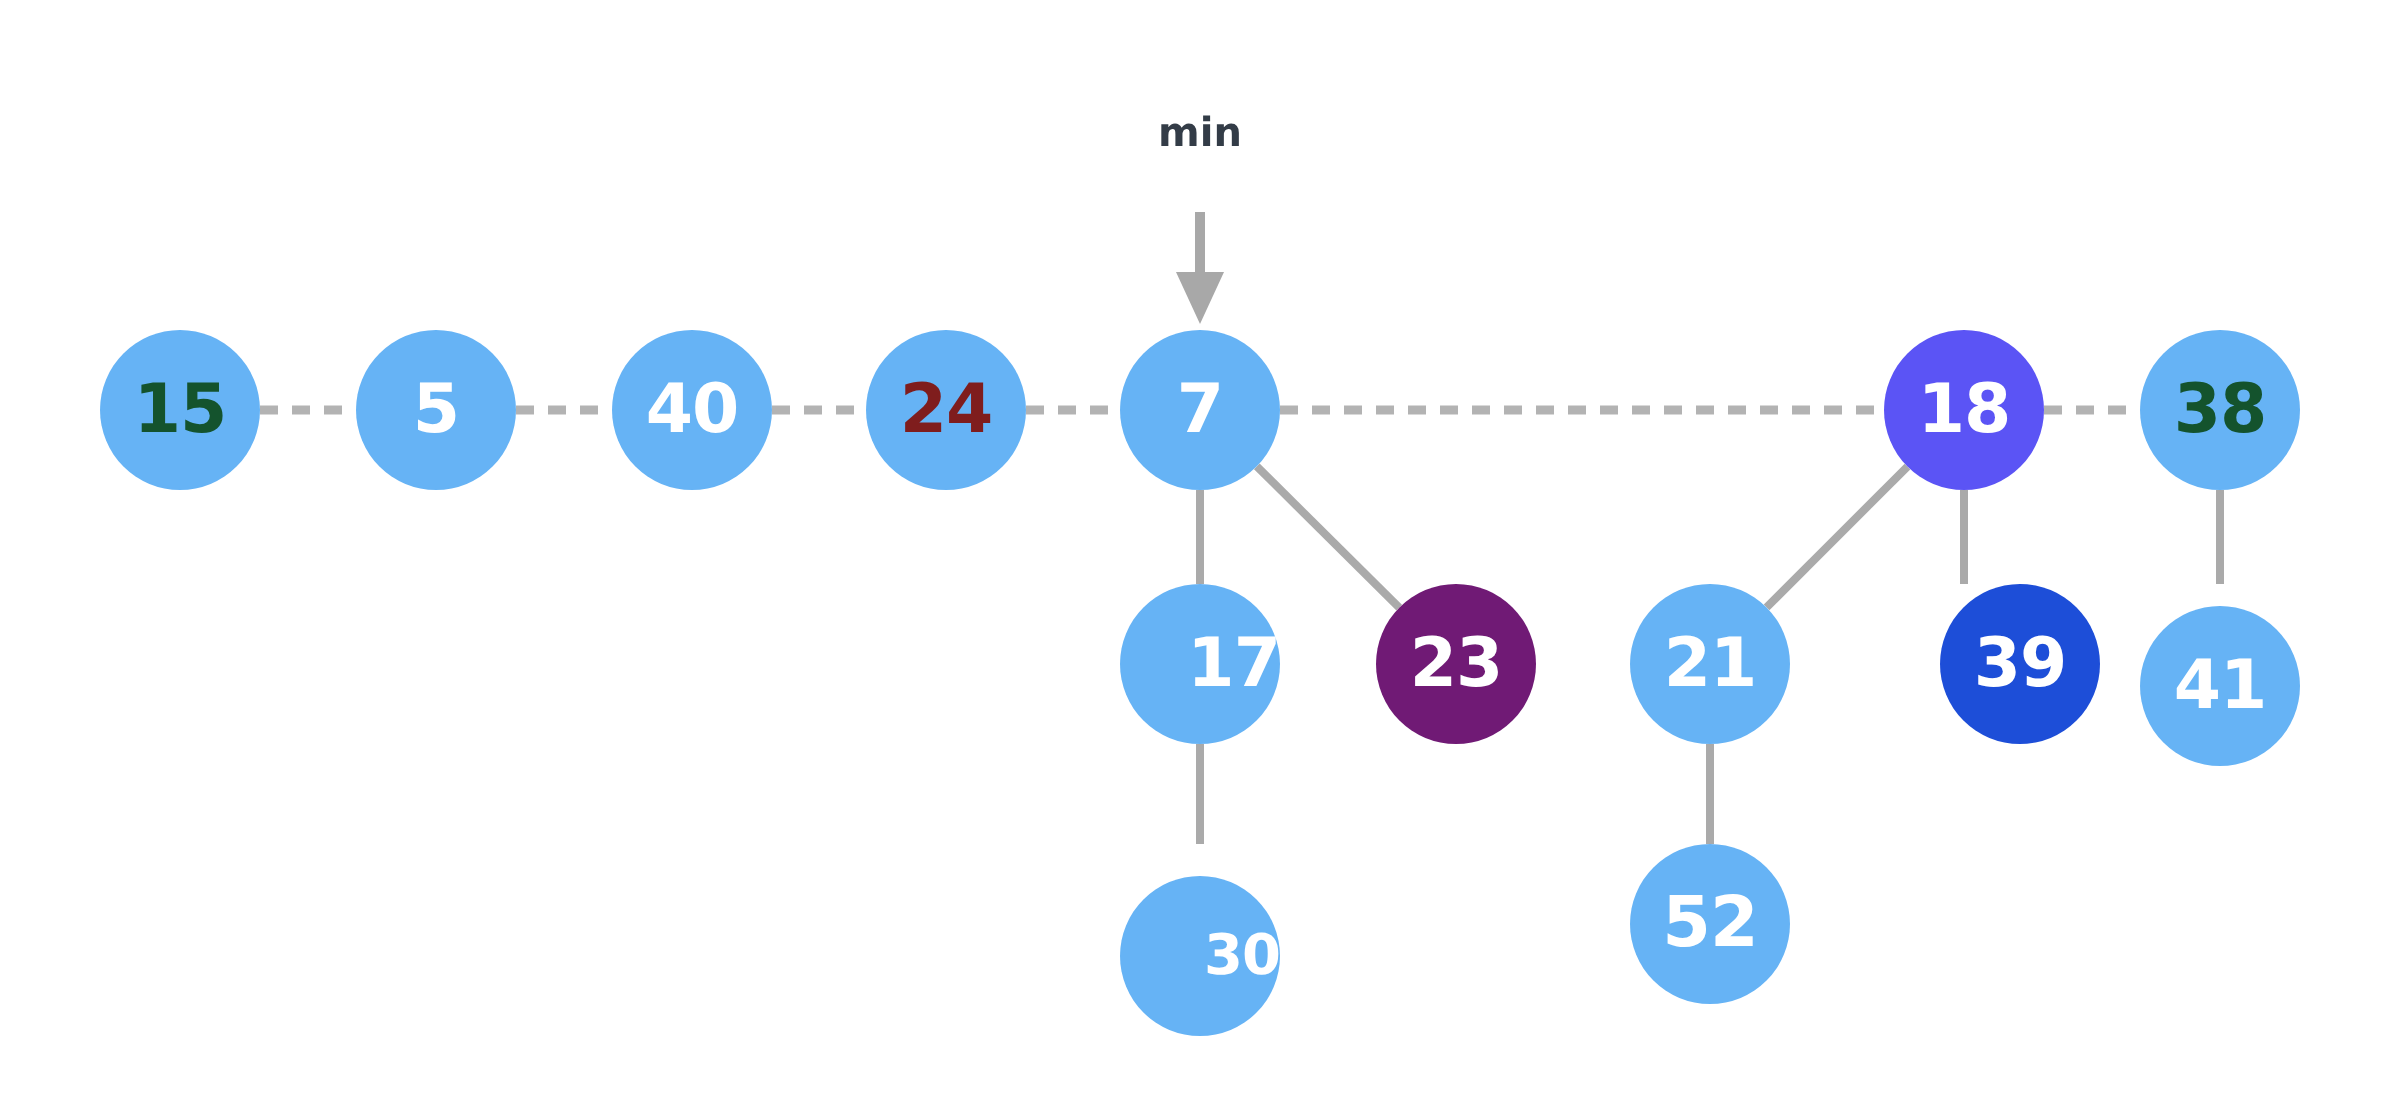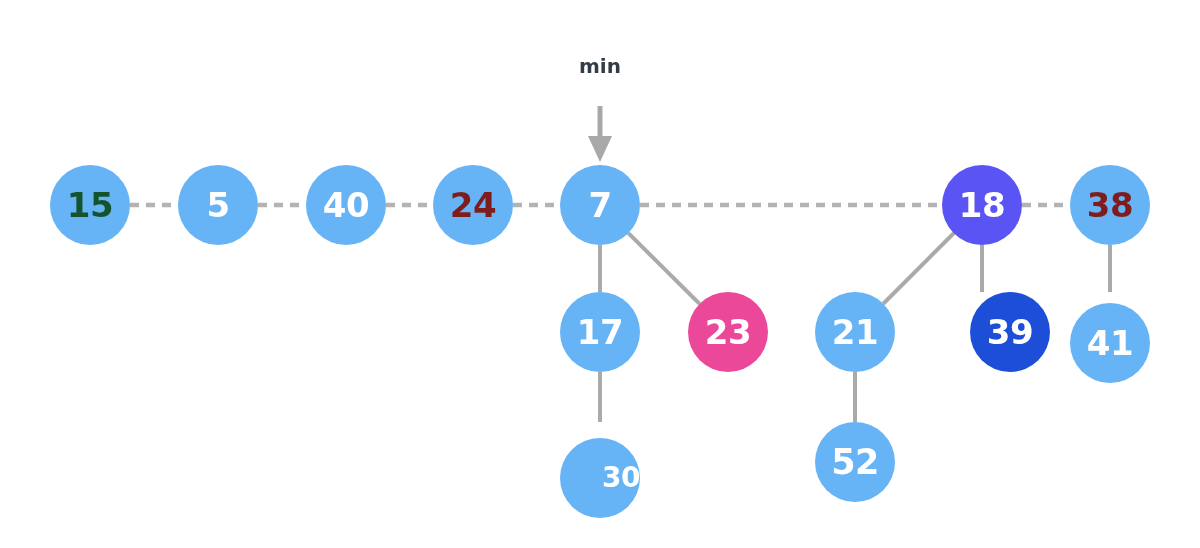--- a/index.html
+++ b/index.html
@@ -89,27 +89,27 @@
       </div>
       <div class="node" style="left: 433px; top: 165px; width: 80px; height: 80px; background: rgb(102, 179, 245); font-size: 34px; color: #7f1d1d;">
         <span class="node-label">24</span>
       </div>
       <div class="node" style="left: 560px; top: 165px; width: 80px; height: 80px; background: rgb(102, 179, 245); font-size: 34px; color: rgb(255, 255, 255);">
         <span class="node-label">7</span>
       </div>
       <div class="node" style="left: 942px; top: 165px; width: 80px; height: 80px; background: rgb(91, 84, 245); font-size: 34px; color: rgb(255, 255, 255);">
         <span class="node-label">18</span>
       </div>
-      <div class="node" style="left: 1070px; top: 165px; width: 80px; height: 80px; background: rgb(102, 179, 245); font-size: 34px; color: #7f1d1d;">
+      <div class="node" style="left: 1070px; top: 165px; width: 80px; height: 80px; background: rgb(102, 179, 245); font-size: 34px; color: #14532d;">
         <span class="node-label">38</span>
       </div>
-      <div class="node" style="left: 560px; top: 292px; width: 80px; height: 80px; background: rgb(102, 179, 245); font-size: 34px; color: rgb(255, 255, 255);">
+      <div class="node" style="left: 560px; top: 292px; width: 80px; height: 80px; background: rgb(102, 179, 245); font-size: 34px; color: rgb(255, 255, 255); justify-content: flex-end;">
         <span class="node-label">17</span>
       </div>
-      <div class="node" style="left: 688px; top: 292px; width: 80px; height: 80px; background: #ec4899; font-size: 34px; color: rgb(255, 255, 255);">
+      <div class="node" style="left: 688px; top: 292px; width: 80px; height: 80px; background: #701a75; font-size: 34px; color: rgb(255, 255, 255);">
         <span class="node-label">23</span>
       </div>
       <div class="node" style="left: 815px; top: 292px; width: 80px; height: 80px; background: rgb(102, 179, 245); font-size: 34px; color: rgb(255, 255, 255);">
         <span class="node-label">21</span>
       </div>
       <div class="node" style="left: 970px; top: 292px; width: 80px; height: 80px; background: #1d4ed8; font-size: 34px; color: rgb(255, 255, 255);">
         <span class="node-label">39</span>
       </div>
       <div class="node" style="left: 1070px; top: 303px; width: 80px; height: 80px; background: rgb(102, 179, 245); font-size: 34px; color: rgb(255, 255, 255);">
         <span class="node-label">41</span>

